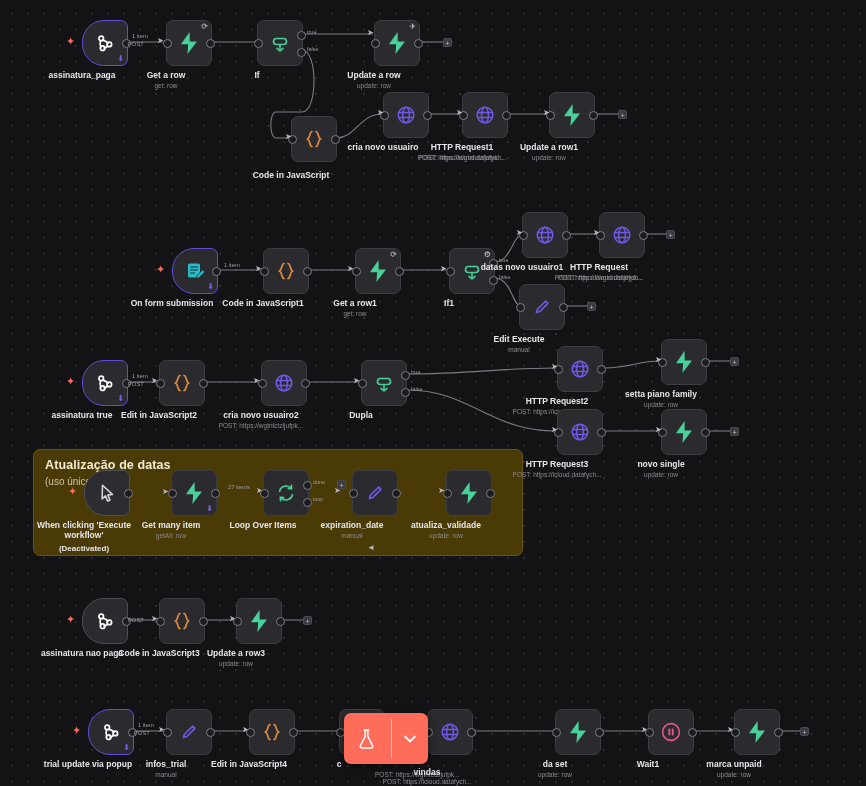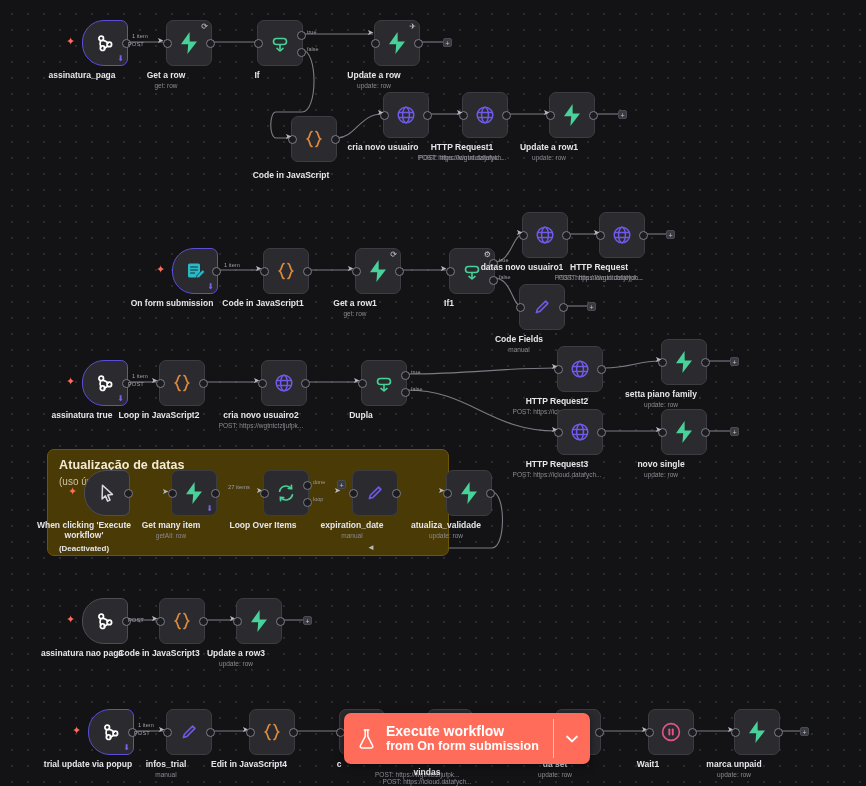--- a/index.html
+++ b/index.html
@@ -217,21 +217,21 @@
     <path class="e" d="M132,731 H163"></path>
     <path class="e" d="M211,731 H247"></path>
     <path class="e" d="M295,731 H337"></path>
     <path class="e" d="M385,731 H423"></path>
     <path class="e" d="M471,731 H553"></path>
     <path class="e" d="M601,731 H646"></path>
     <path class="e" d="M694,731 H732"></path>
     <path class="e" d="M780,731 H803"></path>
   </svg>
 
-  <div class="sticky" style="left:47px;top:449px;width:402px;height:107px;text-decoration:underline;">
+  <div class="sticky" style="left:33px;top:449px;width:490px;height:107px;text-decoration:underline;">
     <div class="sticky-title">Atualização de datas</div>
     <div class="sticky-sub">(uso único)</div>
   </div>
 
   <div class="node trigger" style="left:82px;top:20px;">
     <div class="bolt">✦</div>
     <div class="nbox">
       <svg class="glyph" width="24" height="24" viewBox="0 0 24 24">
         <g fill="none" stroke="#ffffff" stroke-width="1.7" stroke-linecap="round">
           <circle cx="8.2" cy="7.4" r="2.3"></circle>
@@ -465,21 +465,21 @@
   <div class="node" style="left:519px;top:284px;">
     <div class="nbox">
       <svg class="glyph" width="22" height="22" viewBox="0 0 22 22">
         <g stroke="#6f5ae8" stroke-width="1.6" fill="none" stroke-linejoin="round">
           <path d="M5.4 16.6 L6.4 13.3 L14.6 5.1 l2.3 2.3 L8.7 15.6 Z"></path>
         </g>
       </svg>
       <div class="port inp"></div>
       <div class="port out"></div>
     </div>
-    <div class="nlabel">Code Fields</div>
+    <div class="nlabel">Edit Execute</div>
     <div class="nsub">manual</div>
   </div>
   <div class="plusmark" style="left:587px;top:302px;">+</div>
 
   <div class="node trigger" style="left:82px;top:360px;">
     <div class="bolt">✦</div>
     <div class="nbox">
       <svg class="glyph" width="24" height="24" viewBox="0 0 24 24">
         <g fill="none" stroke="#ffffff" stroke-width="1.7" stroke-linecap="round">
           <circle cx="8.2" cy="7.4" r="2.3"></circle>
@@ -503,21 +503,21 @@
     <div class="nbox">
       <svg class="glyph" width="22" height="22" viewBox="0 0 22 22">
         <g stroke="#e08b3e" stroke-width="1.7" fill="none" stroke-linecap="round">
           <path d="M9 3.5 C6.4 3.5 7.4 9.4 4.6 11 C7.4 12.6 6.4 18.5 9 18.5"></path>
           <path d="M13 3.5 C15.6 3.5 14.6 9.4 17.4 11 C14.6 12.6 15.6 18.5 13 18.5"></path>
         </g>
       </svg>
       <div class="port inp"></div>
       <div class="port out"></div>
     </div>
-    <div class="nlabel">Loop in JavaScript2</div>
+    <div class="nlabel">Edit in JavaScript2</div>
   </div>
   <div class="arw" style="left:253px;top:377px;">➤</div>
 
   <div class="node" style="left:261px;top:360px;">
     <div class="nbox">
       <svg class="glyph" width="22" height="22" viewBox="0 0 22 22">
         <g stroke="#6f5ae8" stroke-width="1.5" fill="none">
           <circle cx="11" cy="11" r="7.8"></circle>
           <ellipse cx="11" cy="11" rx="3.4" ry="7.8"></ellipse>
           <path d="M3.4 8.4 H18.6 M3.4 13.6 H18.6"></path>
@@ -860,24 +860,20 @@
   <div class="plusmark" style="left:800px;top:727px;">+</div>
 
   <div class="toast" style="left:344px;top:713px;height:51px;">
     <div class="toast-main">
       <svg class="glyph" width="21" height="24" viewBox="0 0 21 24">
         <g stroke="#ffffff" stroke-width="1.5" fill="none" stroke-linecap="round" stroke-linejoin="round">
           <path d="M8.2 3 h4.6"></path>
           <path d="M9.2 3 v6.4 L4.4 18.6 a1.5 1.5 0 0 0 1.3 2.3 h9.6 a1.5 1.5 0 0 0 1.3 -2.3 L11.8 9.4 V3"></path>
         </g>
       </svg>
-      <div class="toast-txt">
-        <span class="toast-t1">Execute workflow</span>
-        <span class="toast-t2">from On form submission</span>
-      </div>
     </div>
     <div class="toast-div"></div>
     <div class="toast-chev">
       <svg class="glyph" width="18" height="18" viewBox="0 0 18 18">
         <path d="M4.2 6.6 L9 11.4 L13.8 6.6" fill="none" stroke="#ffffff" stroke-width="2" stroke-linecap="round" stroke-linejoin="round"></path>
       </svg>
     </div>
   </div>
 
 </div>

